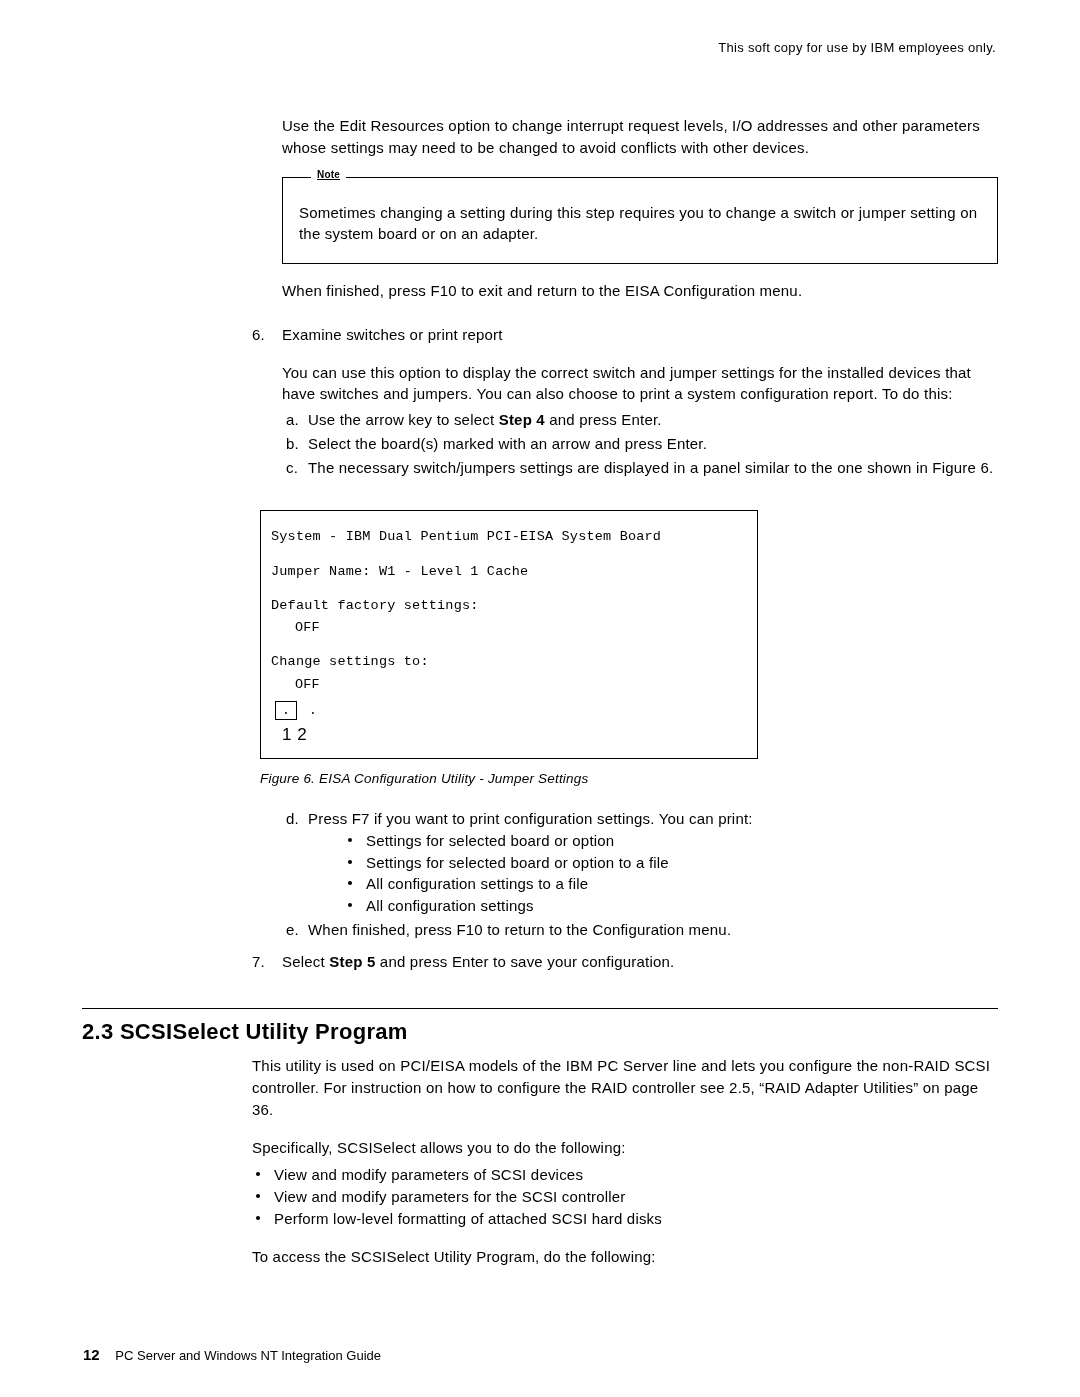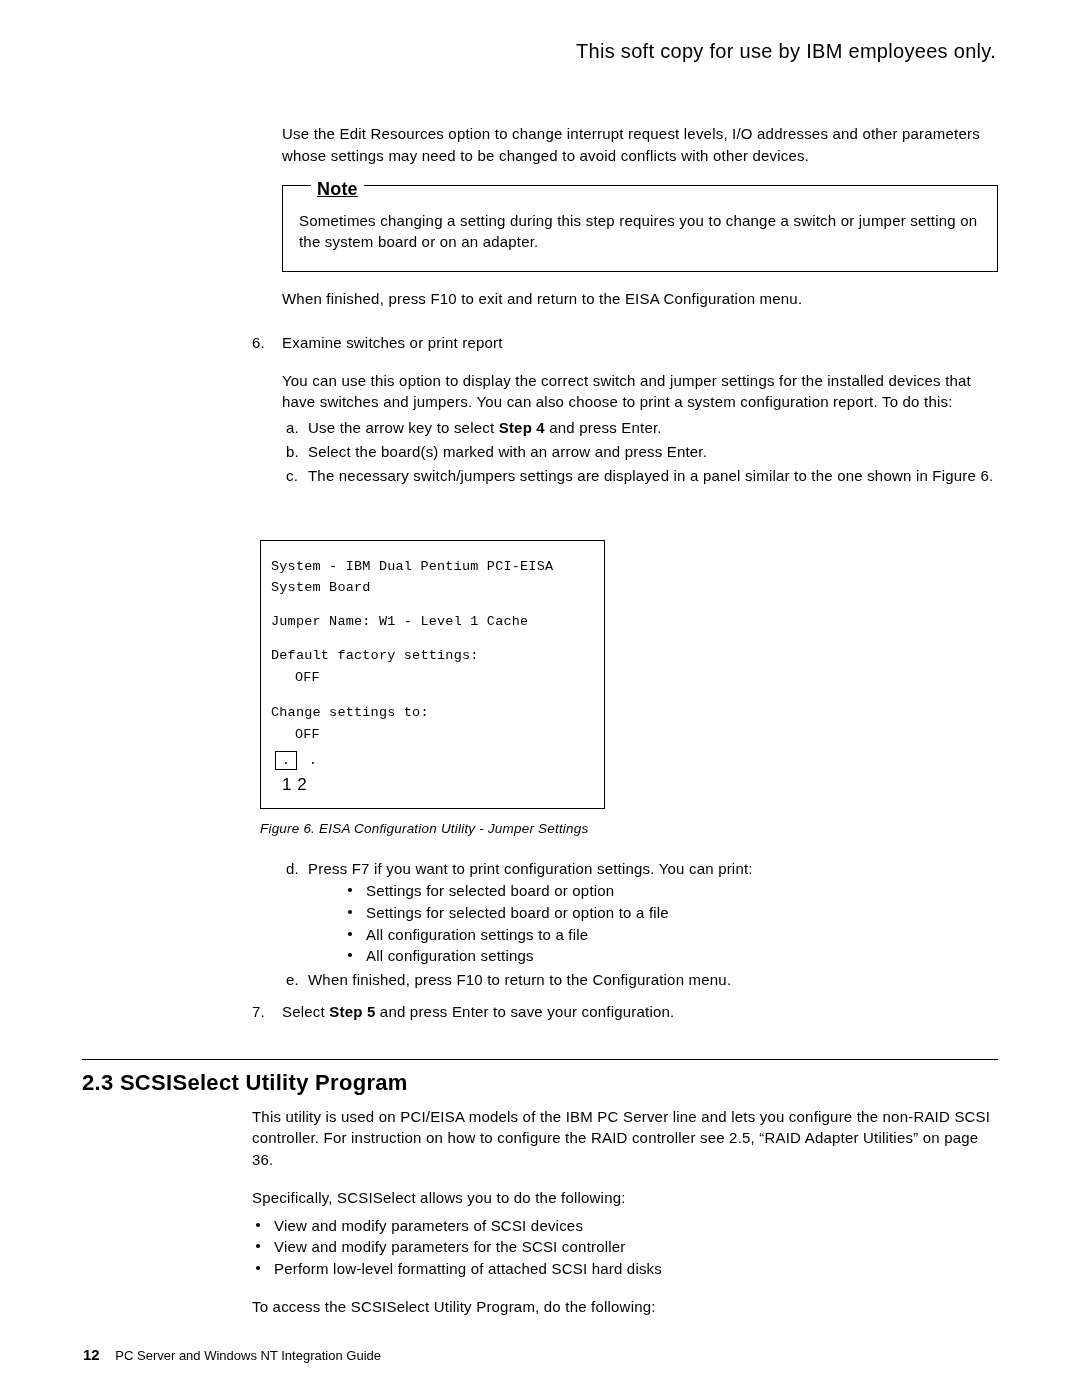--- a/index.html
+++ b/index.html
@@ -15,21 +15,21 @@
     position: relative;
   }
   .page {
     position: relative;
     width: 1080px;
     height: 1397px;
     padding: 40px 82px 40px 82px;
   }
   .header-note {
     text-align: right;
-    font-size: 20px;
+    font-size: 13px;
     letter-spacing: 0.3px;
     margin-bottom: 60px;
     margin-right: 2px;
   }
   .body-col {
     margin-left: 200px;
     font-size: 15px;
     line-height: 1.45;
     letter-spacing: 0.2px;
   }
@@ -40,21 +40,21 @@
     margin: 18px 0 14px 0;
     padding: 24px 16px 18px 16px;
   }
   .note-label {
     position: absolute;
     top: -10px;
     left: 28px;
     background: #fff;
     padding: 0 6px;
     font-weight: bold;
-    font-size: 18px;
+    font-size: 10px;
     text-decoration: underline;
   }
   .list-num {
     position: relative;
     padding-left: 30px;
     margin-top: 22px;
   }
   .list-num .marker {
     position: absolute;
     left: 0;
@@ -83,23 +83,23 @@
     top: 8px;
     width: 4px;
     height: 4px;
     background: #000;
     border-radius: 50%;
   }
   .dot-list.indent2 { margin-left: 40px; }
   .dot-list.indent1 { margin-left: 4px; }
   .figure-box {
     border: 1px solid #000;
-    margin: 54px 0 10px 0;
+    margin: 32px 0 10px 0;
     padding: 16px 10px 8px 10px;
-    width: 345px;
+    width: 498px;
     font-family: "Courier New", Courier, monospace;
     font-size: 13.5px;
     line-height: 1.5;
   }
   .fig-body > div { margin-bottom: 2px; }
   .fig-indent { padding-left: 24px; }
   .jumper-graphic {
     margin: 6px 0 4px 4px;
     font-family: "Courier New", Courier, monospace;
     line-height: 1.1;

